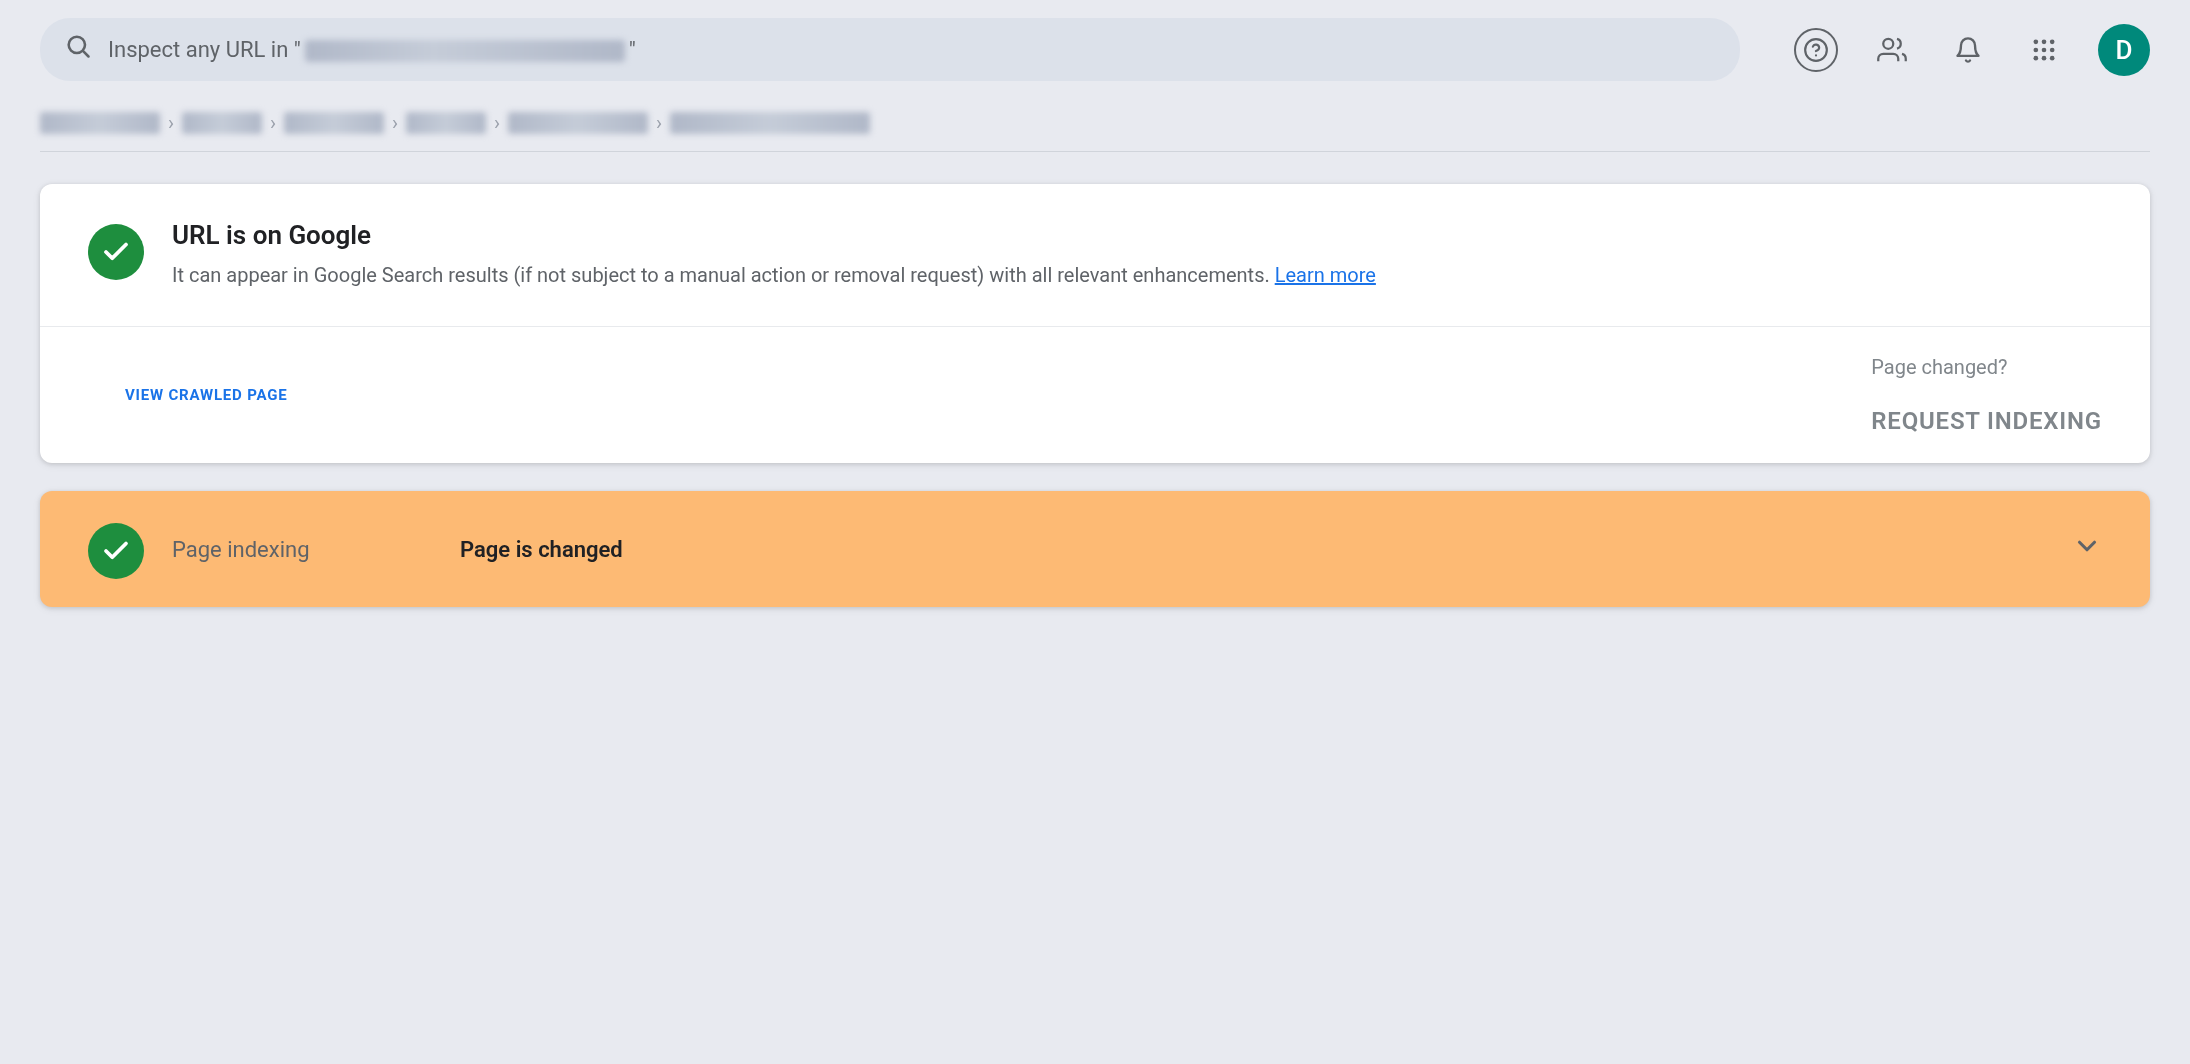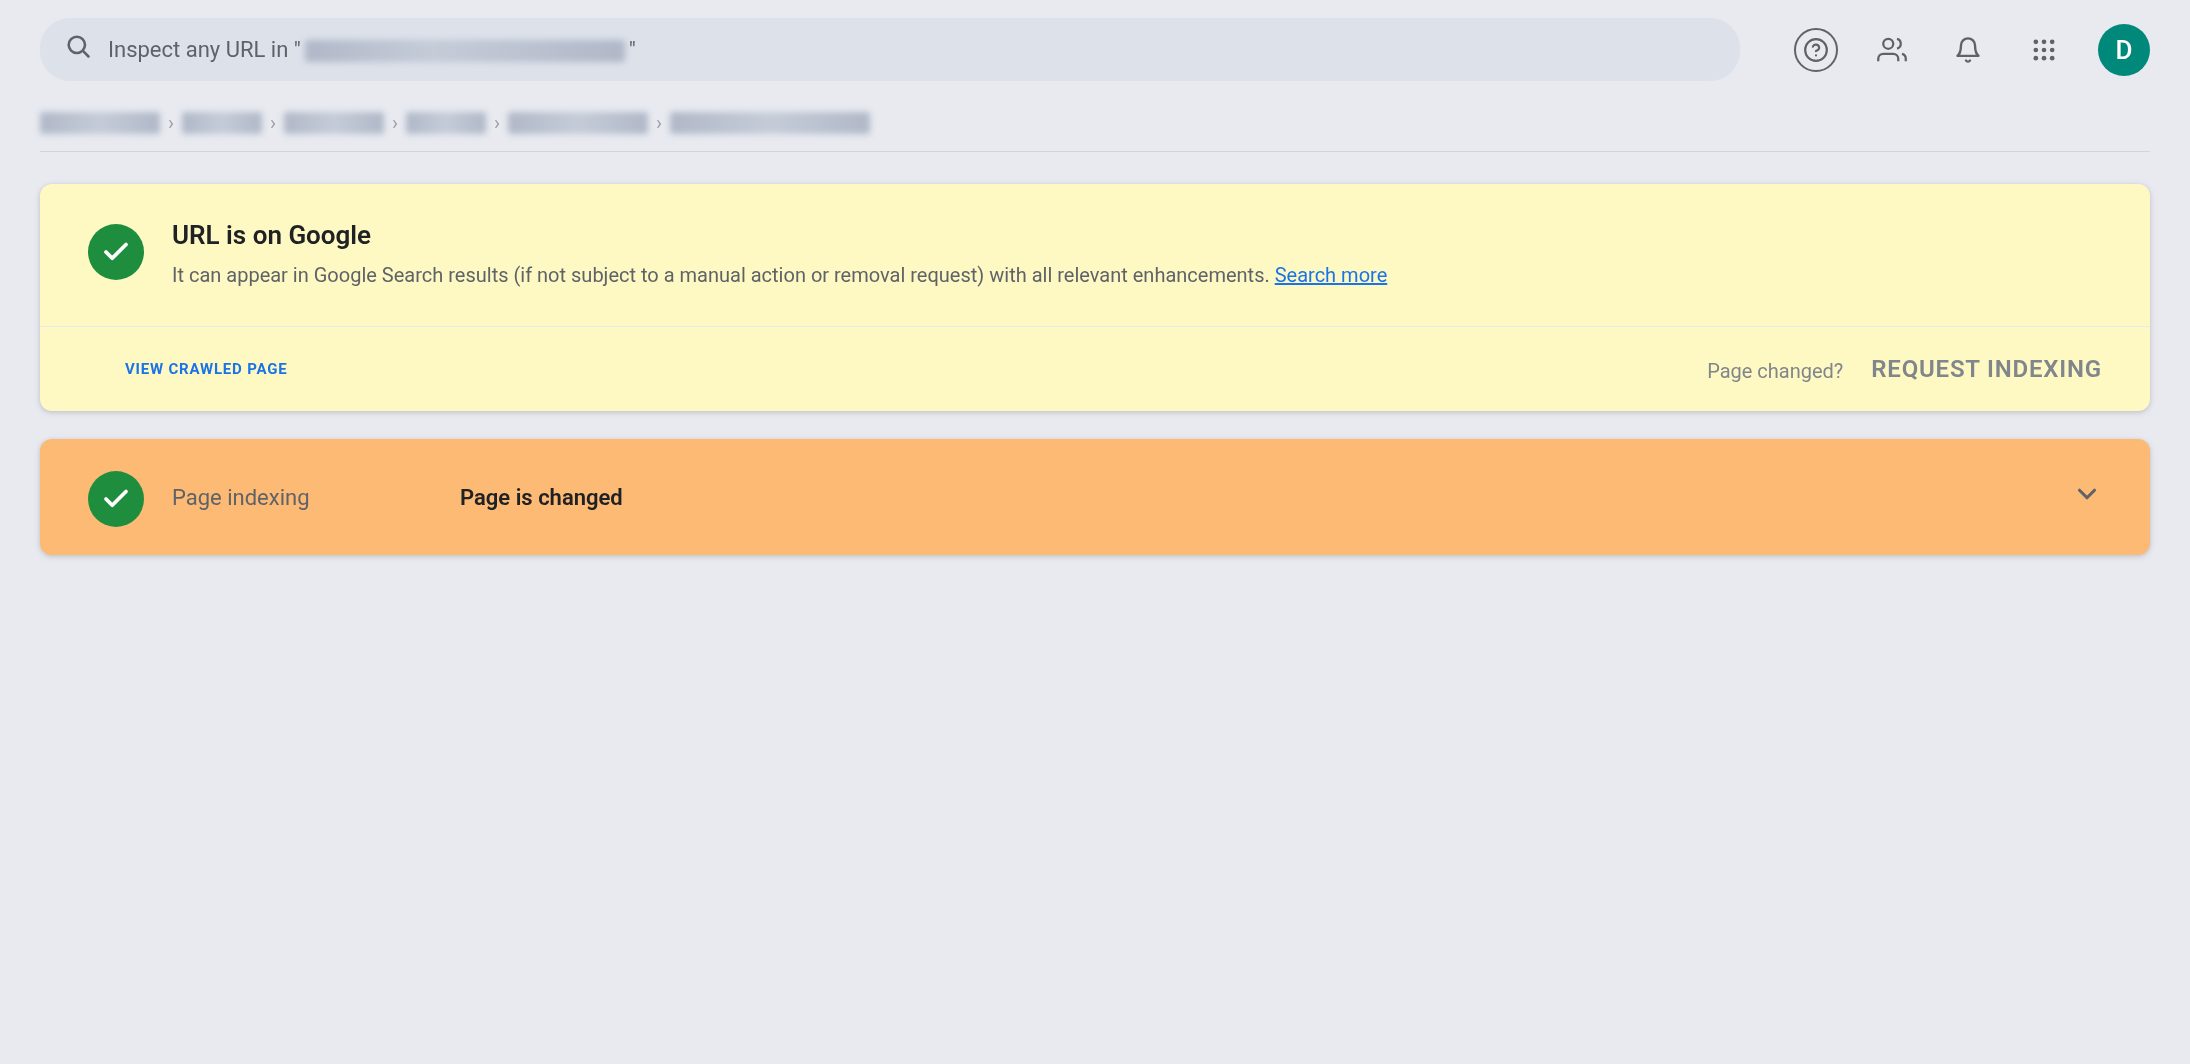--- a/index.html
+++ b/index.html
@@ -157,21 +157,21 @@
       font-weight: 600;
       letter-spacing: 1px;
       padding: 16px 28px;
       border: 3px solid #d93025;
       cursor: pointer;
       text-transform: uppercase;
       outline: none;
     }
 
     .card {
-      background-color: #fef9c3;
+      background-color: #ffffff;
       border-radius: 12px;
       box-shadow: 0 1px 4px rgba(0,0,0,0.12), 0 2px 8px rgba(0,0,0,0.08);
       margin-bottom: 28px;
       overflow: hidden;
     }
 
     .card-top {
       padding: 36px 48px;
       display: flex;
       align-items: flex-start;
@@ -228,22 +228,23 @@
       font-weight: 700;
       color: #1a73e8;
       letter-spacing: 0.8px;
       text-transform: uppercase;
       cursor: pointer;
       margin-left: 37px;
     }
 
     .actions-right {
       display: flex;
-      align-items: flex-end;
+      align-items: flex-start;
       gap: 28px;
+      flex-direction: column;
     }
 
     .page-changed-text {
       font-size: 20px;
       color: #80868b;
     }
 
     .request-indexing {
       font-size: 24px;
       font-weight: 600;
@@ -369,21 +370,21 @@
       <div class="status-icon">
         <svg viewBox="0 0 24 24" fill="none" stroke="white" stroke-width="3" stroke-linecap="round" stroke-linejoin="round">
           <polyline points="20 6 9 17 4 12"></polyline>
         </svg>
       </div>
       <div class="card-top-text">
         <h2>URL is on Google</h2>
         <p>
           <span>It can appear in Google Search results (if not subject to a manual action or removal request) with all relevant enhancements.</span>
           <span> </span>
-          <a class="learn-more">Search more</a>
+          <a class="learn-more">Learn more</a>
         </p>
       </div>
     </div>
     <div class="card-actions">
       <span class="view-crawled">VIEW CRAWLED PAGE</span>
       <div class="actions-right">
         <span class="page-changed-text">Page changed?</span>
         <span class="request-indexing">REQUEST INDEXING</span>
       </div>
     </div>

